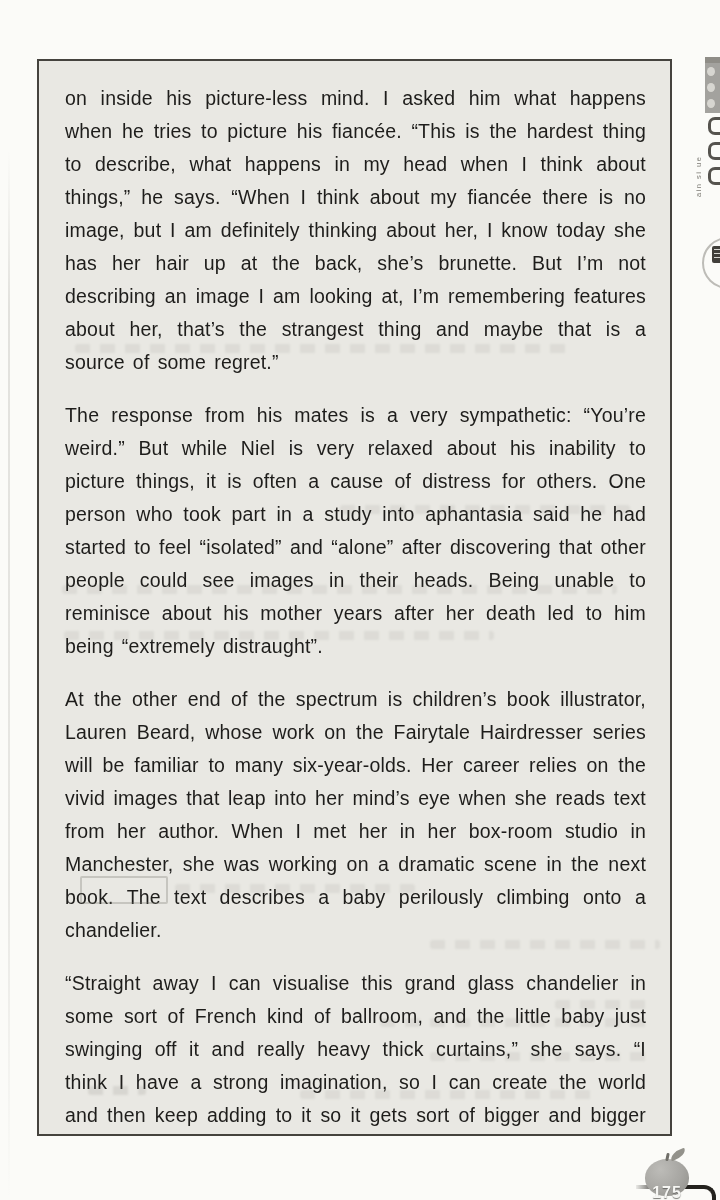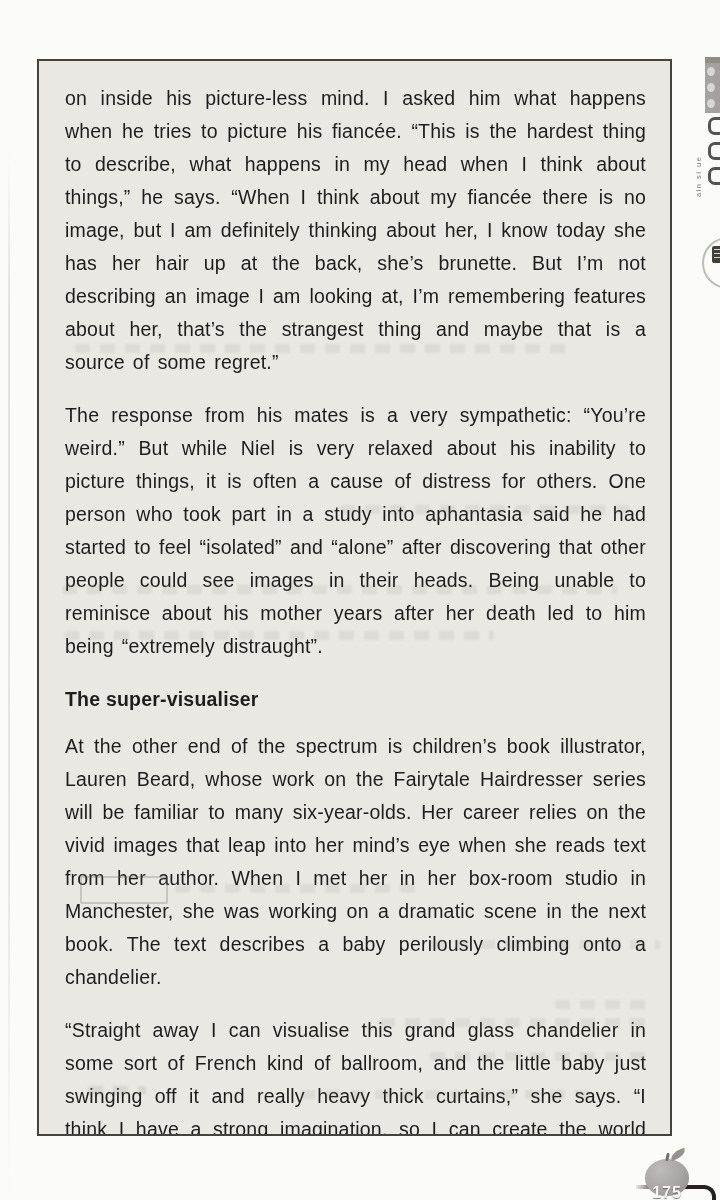--- a/index.html
+++ b/index.html
@@ -127,21 +127,20 @@
 <body>
 
 <div class="page">
 
   <div class="scan-shadow"></div>
   <div class="stray-mark"></div>
 
   <div class="passage-box">
     <p>on inside his picture-less mind. I asked him what happens when he tries to picture his fiancée. “This is the hardest thing to describe, what happens in my head when I think about things,” he says. “When I think about my fiancée there is no image, but I am definitely thinking about her, I know today she has her hair up at the back, she’s brunette. But I’m not describing an image I am looking at, I’m remembering features about her, that’s the strangest thing and maybe that is a source of some regret.”</p>
     <p>The response from his mates is a very sympathetic: “You’re weird.” But while Niel is very relaxed about his inability to picture things, it is often a cause of distress for others. One person who took part in a study into aphantasia said he had started to feel “isolated” and “alone” after discovering that other people could see images in their heads. Being unable to reminisce about his mother years after her death led to him being “extremely distraught”.</p>
-    <h3>The super-visualiser</h3>
     <p>At the other end of the spectrum is children’s book illustrator, Lauren Beard, whose work on the Fairytale Hairdresser series will be familiar to many six-year-olds. Her career relies on the vivid images that leap into her mind’s eye when she reads text from her author. When I met her in her box-room studio in Manchester, she was working on a dramatic scene in the next book. The text describes a baby perilously climbing onto a chandelier.</p>
     <p>“Straight away I can visualise this grand glass chandelier in some sort of French kind of ballroom, and the little baby just swinging off it and really heavy thick curtains,” she says. “I think I have a strong imagination, so I can create the world and then keep adding to it so it gets sort of bigger and bigger in my mind and the characters too they sort of evolve. I couldn’t really imagine what it’s like to not imagine, I think it must be a bit of a shame really.”</p>
   </div>
 
   <div class="ghost" style="left:75px;top:344px;width:500px"></div>
   <div class="ghost" style="left:340px;top:505px;width:290px"></div>
   <div class="ghost" style="left:62px;top:585px;width:555px"></div>
   <div class="ghost" style="left:64px;top:631px;width:430px"></div>
   <div class="ghost-box" style="left:80px;top:876px;width:84px;height:24px"></div>
   <div class="ghost" style="left:175px;top:884px;width:240px"></div>

